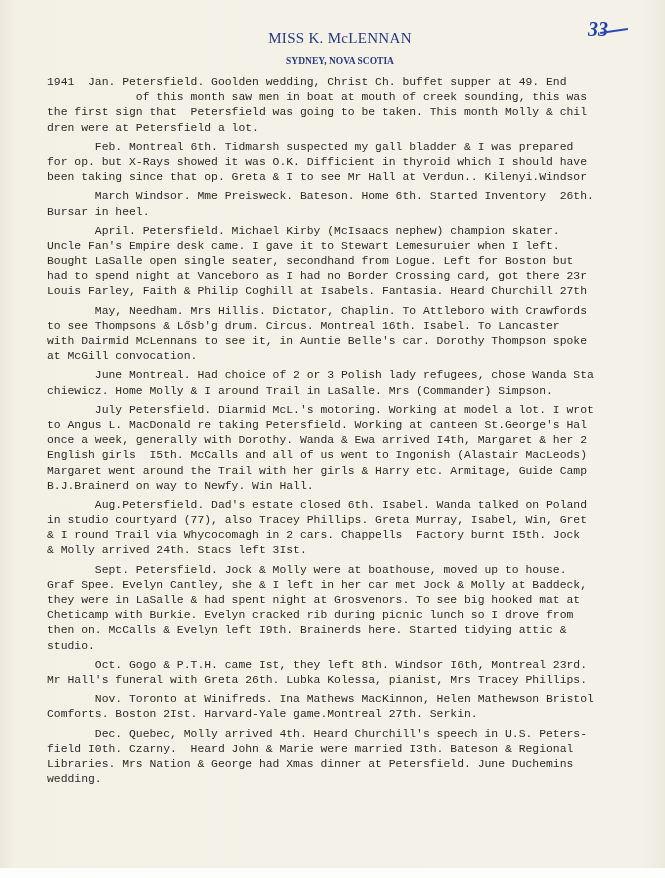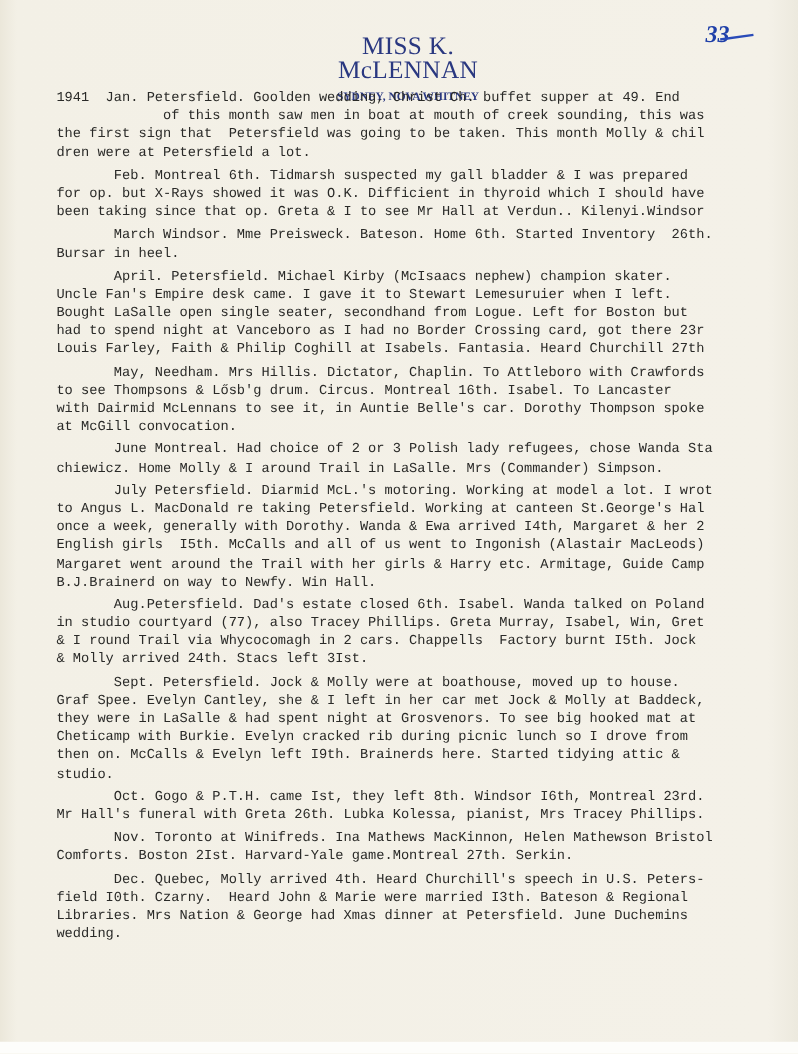--- a/index.html
+++ b/index.html
@@ -8,21 +8,21 @@
   }
   .page {
     position: absolute; left: 0; top: 0; width: 665px; height: 868px;
     background: #f3f0e6;
     background-image: linear-gradient(90deg, #ebe7da 0px, #f3f0e6 14px, #f4f1e8 640px, #ece9de 665px);
   }
   .letterhead {
     position: absolute; left: 255px; top: 22px; width: 170px; text-align: center;
     color: #2a3880; font-family: "Liberation Serif", serif;
   }
-  .lh-name { font-size: 21px; letter-spacing: 0.3px; line-height: 20px; margin-top: 6px; }
+  .lh-name { font-size: 15px; letter-spacing: 0.3px; line-height: 20px; margin-top: 6px; }
   .lh-addr1 { font-size: 9.5px; font-weight: bold; line-height: 14px; margin-top: 4px; }
   .lh-addr2 { font-size: 9.5px; font-weight: bold; line-height: 14px; margin-top: 6px; }
   .page-num {
     position: absolute; left: 588px; top: 18px; color: #1f3fa8;
     font-family: "Liberation Serif", serif; font-style: italic; font-weight: bold; font-size: 20px;
   }
   .page-num-stroke {
     position: absolute; left: 600px; top: 30px; width: 28px; height: 2px;
     background: #2a4bb8; transform: rotate(-8deg);
   }
@@ -33,19 +33,19 @@
   }
   .line { display: block; height: 15.2px; }
   .gap { display: block; height: 4px; }
 </style>
 </head>
 <body>
 
 <div class="page">
   <div class="letterhead">
     <div class="lh-name">MISS K. McLENNAN</div>
-    <div class="lh-addr2">SYDNEY, NOVA WHITNEY</div>
+    <div class="lh-addr2">SYDNEY, NOVA SCOTIA</div>
   </div>
   <div class="page-num">33</div>
   <div class="page-num-stroke"></div>
 
   <div class="body-text" id="body-text"><span class="line">1941  Jan. Petersfield. Goolden wedding, Christ Ch. buffet supper at 49. End</span><span class="line">             of this month saw men in boat at mouth of creek sounding, this was</span><span class="line">the first sign that  Petersfield was going to be taken. This month Molly &amp; chil</span><span class="line">dren were at Petersfield a lot.</span><span class="gap"></span><span class="line">       Feb. Montreal 6th. Tidmarsh suspected my gall bladder &amp; I was prepared</span><span class="line">for op. but X-Rays showed it was O.K. Difficient in thyroid which I should have</span><span class="line">been taking since that op. Greta &amp; I to see Mr Hall at Verdun.. Kilenyi.Windsor</span><span class="gap"></span><span class="line">       March Windsor. Mme Preisweck. Bateson. Home 6th. Started Inventory  26th.</span><span class="line">Bursar in heel.</span><span class="gap"></span><span class="line">       April. Petersfield. Michael Kirby (McIsaacs nephew) champion skater.</span><span class="line">Uncle Fan's Empire desk came. I gave it to Stewart Lemesuruier when I left.</span><span class="line">Bought LaSalle open single seater, secondhand from Logue. Left for Boston but</span><span class="line">had to spend night at Vanceboro as I had no Border Crossing card, got there 23r</span><span class="line">Louis Farley, Faith &amp; Philip Coghill at Isabels. Fantasia. Heard Churchill 27th</span><span class="gap"></span><span class="line">       May, Needham. Mrs Hillis. Dictator, Chaplin. To Attleboro with Crawfords</span><span class="line">to see Thompsons &amp; Lősb'g drum. Circus. Montreal 16th. Isabel. To Lancaster</span><span class="line">with Dairmid McLennans to see it, in Auntie Belle's car. Dorothy Thompson spoke</span><span class="line">at McGill convocation.</span><span class="gap"></span><span class="line">       June Montreal. Had choice of 2 or 3 Polish lady refugees, chose Wanda Sta</span><span class="line">chiewicz. Home Molly &amp; I around Trail in LaSalle. Mrs (Commander) Simpson.</span><span class="gap"></span><span class="line">       July Petersfield. Diarmid McL.'s motoring. Working at model a lot. I wrot</span><span class="line">to Angus L. MacDonald re taking Petersfield. Working at canteen St.George's Hal</span><span class="line">once a week, generally with Dorothy. Wanda &amp; Ewa arrived I4th, Margaret &amp; her 2</span><span class="line">English girls  I5th. McCalls and all of us went to Ingonish (Alastair MacLeods)</span><span class="line">Margaret went around the Trail with her girls &amp; Harry etc. Armitage, Guide Camp</span><span class="line">B.J.Brainerd on way to Newfy. Win Hall.</span><span class="gap"></span><span class="line">       Aug.Petersfield. Dad's estate closed 6th. Isabel. Wanda talked on Poland</span><span class="line">in studio courtyard (77), also Tracey Phillips. Greta Murray, Isabel, Win, Gret</span><span class="line">&amp; I round Trail via Whycocomagh in 2 cars. Chappells  Factory burnt I5th. Jock</span><span class="line">&amp; Molly arrived 24th. Stacs left 3Ist.</span><span class="gap"></span><span class="line">       Sept. Petersfield. Jock &amp; Molly were at boathouse, moved up to house.</span><span class="line">Graf Spee. Evelyn Cantley, she &amp; I left in her car met Jock &amp; Molly at Baddeck,</span><span class="line">they were in LaSalle &amp; had spent night at Grosvenors. To see big hooked mat at</span><span class="line">Cheticamp with Burkie. Evelyn cracked rib during picnic lunch so I drove from</span><span class="line">then on. McCalls &amp; Evelyn left I9th. Brainerds here. Started tidying attic &amp;</span><span class="line">studio.</span><span class="gap"></span><span class="line">       Oct. Gogo &amp; P.T.H. came Ist, they left 8th. Windsor I6th, Montreal 23rd.</span><span class="line">Mr Hall's funeral with Greta 26th. Lubka Kolessa, pianist, Mrs Tracey Phillips.</span><span class="gap"></span><span class="line">       Nov. Toronto at Winifreds. Ina Mathews MacKinnon, Helen Mathewson Bristol</span><span class="line">Comforts. Boston 2Ist. Harvard-Yale game.Montreal 27th. Serkin.</span><span class="gap"></span><span class="line">       Dec. Quebec, Molly arrived 4th. Heard Churchill's speech in U.S. Peters-</span><span class="line">field I0th. Czarny.  Heard John &amp; Marie were married I3th. Bateson &amp; Regional</span><span class="line">Libraries. Mrs Nation &amp; George had Xmas dinner at Petersfield. June Duchemins</span><span class="line">wedding.</span></div>
 </div>
 
 </body></html>

